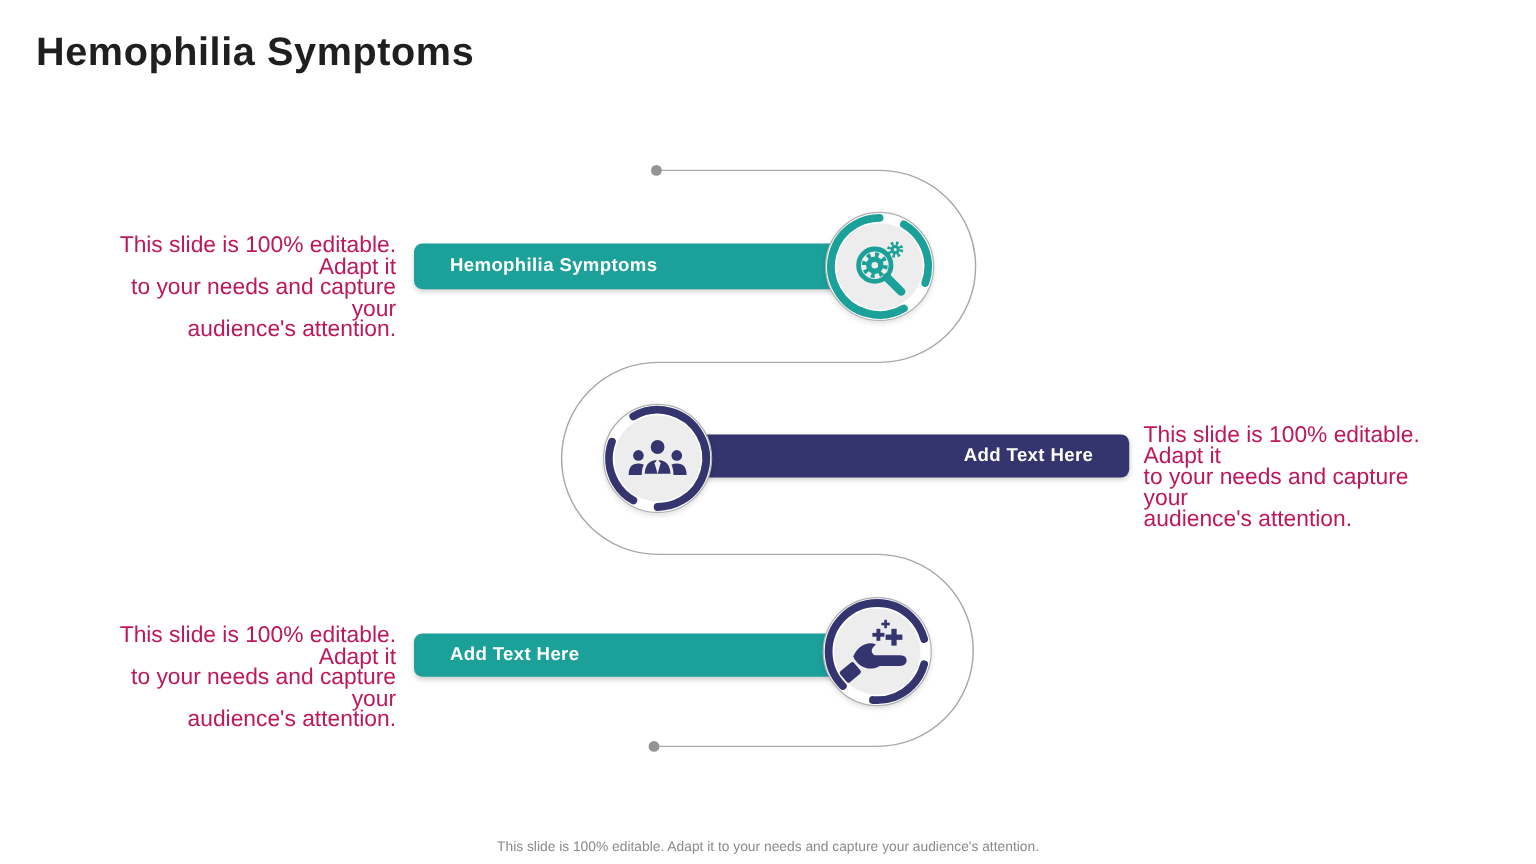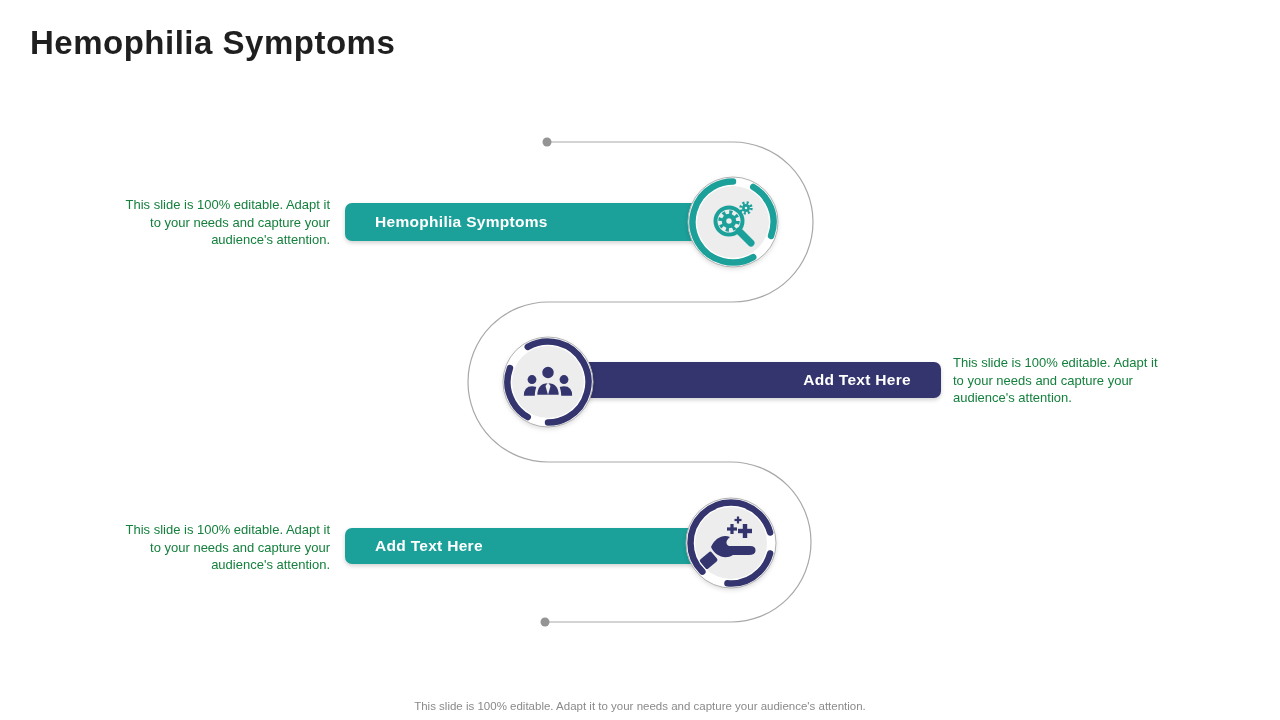--- a/index.html
+++ b/index.html
@@ -6,21 +6,21 @@
   body{
     width:1280px;height:720px;position:relative;overflow:hidden;
     background:#ffffff;font-family:"Liberation Sans",sans-serif;
   }
   #slide-title{
     position:absolute;left:30px;top:24px;
     font-size:33px;font-weight:700;color:#1f1f1f;letter-spacing:.5px;
   }
   .note{
     position:absolute;width:245px;
-    font-size:13px;line-height:17.6px;color:#15803d;
+    font-size:19px;line-height:17.6px;color:#be185d;
     white-space:pre-line;
   }
   #note-1{left:85px;top:196px;text-align:right;}
   #note-2{left:953px;top:354px;text-align:left;}
   #note-3{left:85px;top:521px;text-align:right;}
   .bar{
     position:absolute;box-sizing:border-box;display:flex;align-items:center;
     color:#ffffff;font-weight:700;font-size:15.5px;letter-spacing:.3px;
     border-radius:7px;box-shadow:0 2px 4px rgba(0,0,0,.18);
   }

